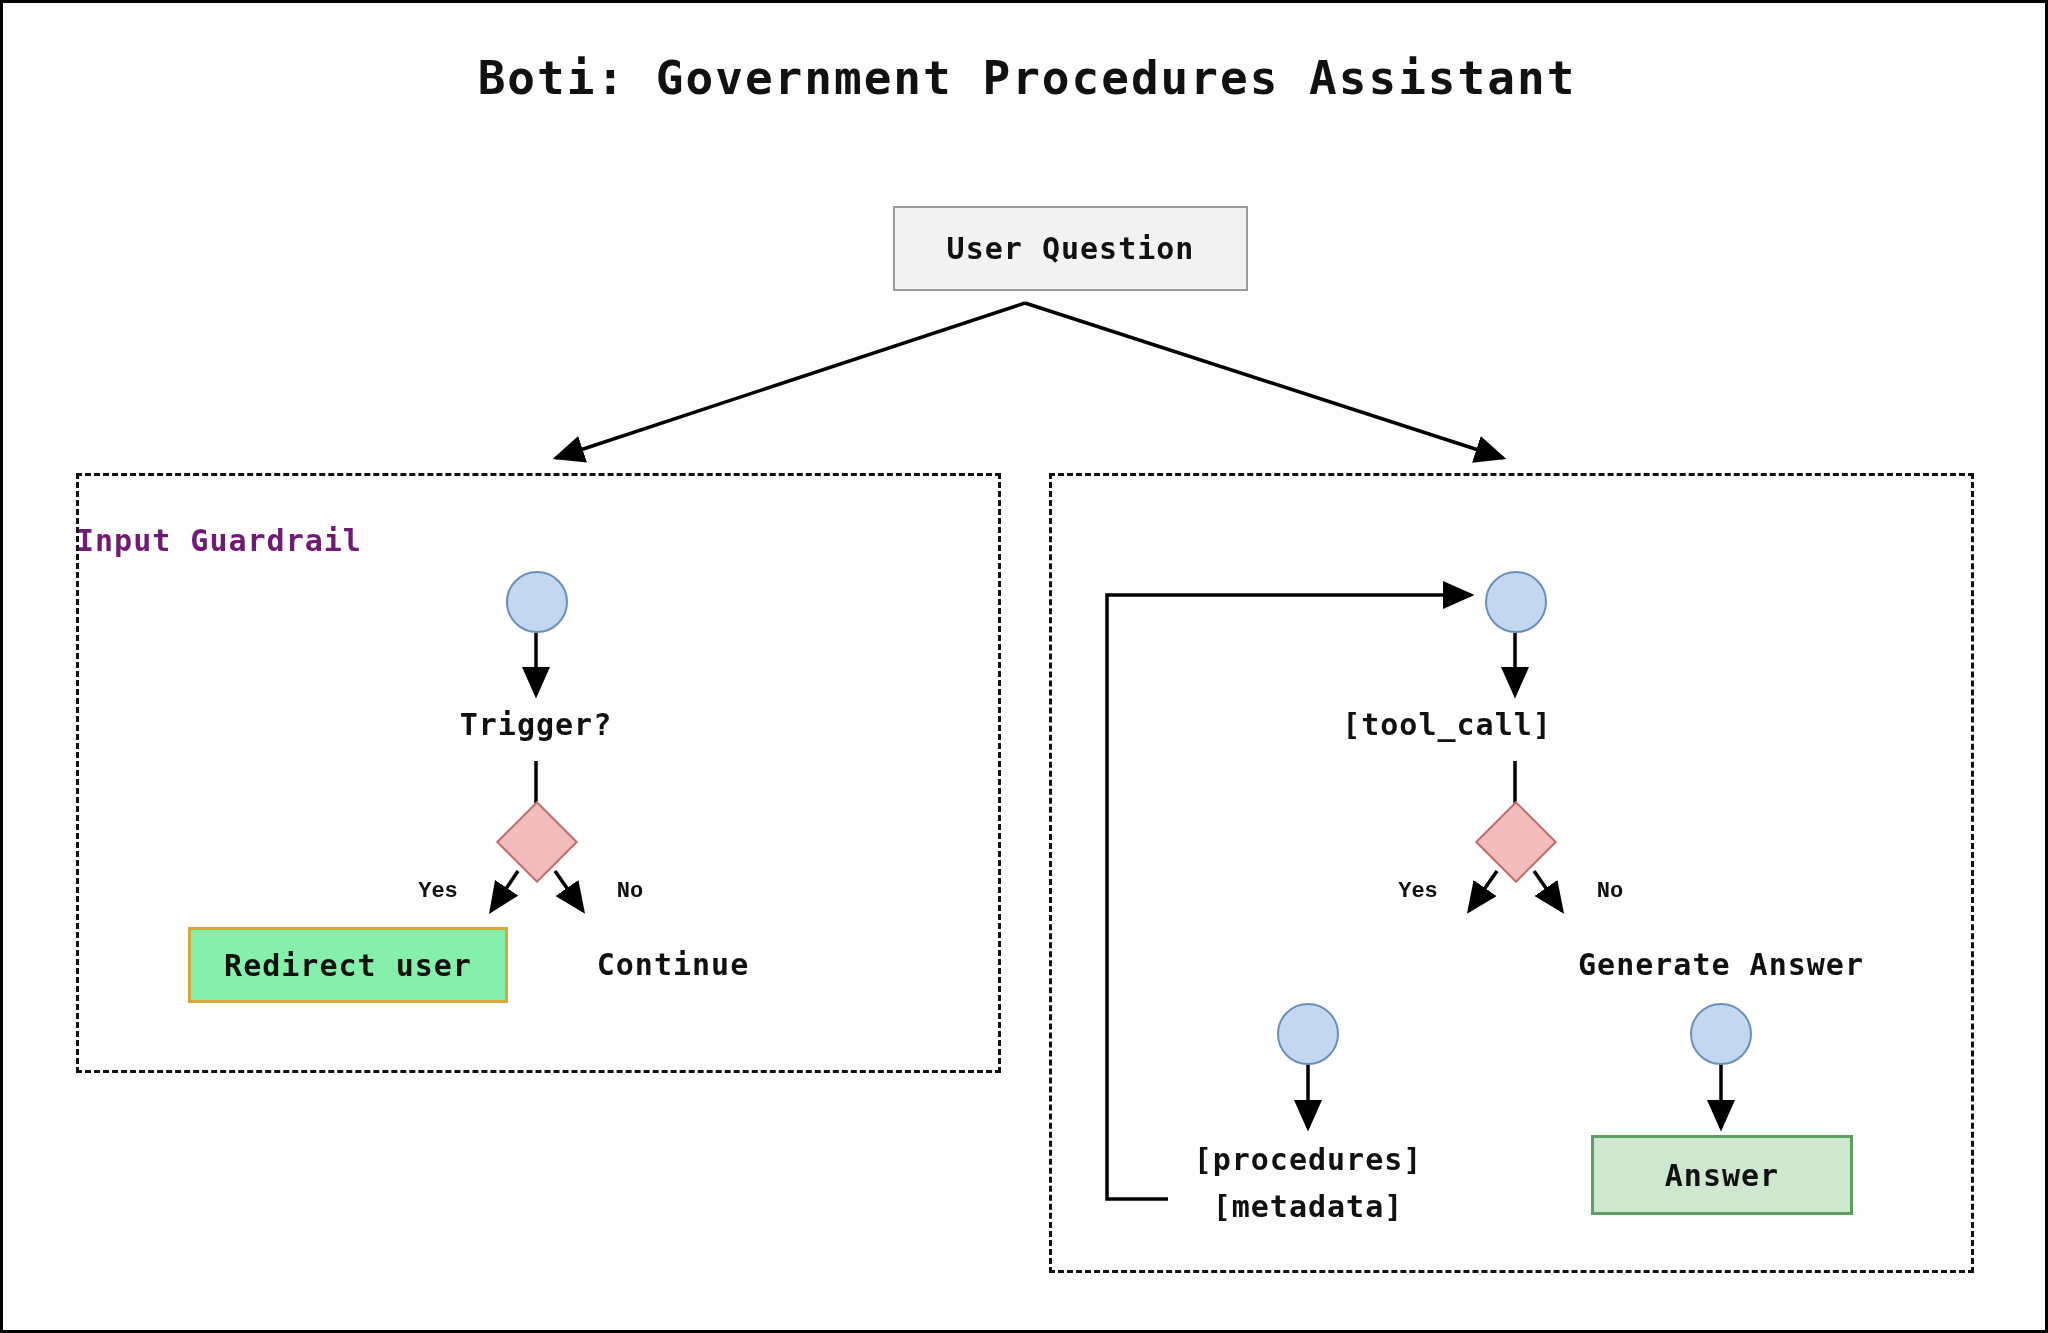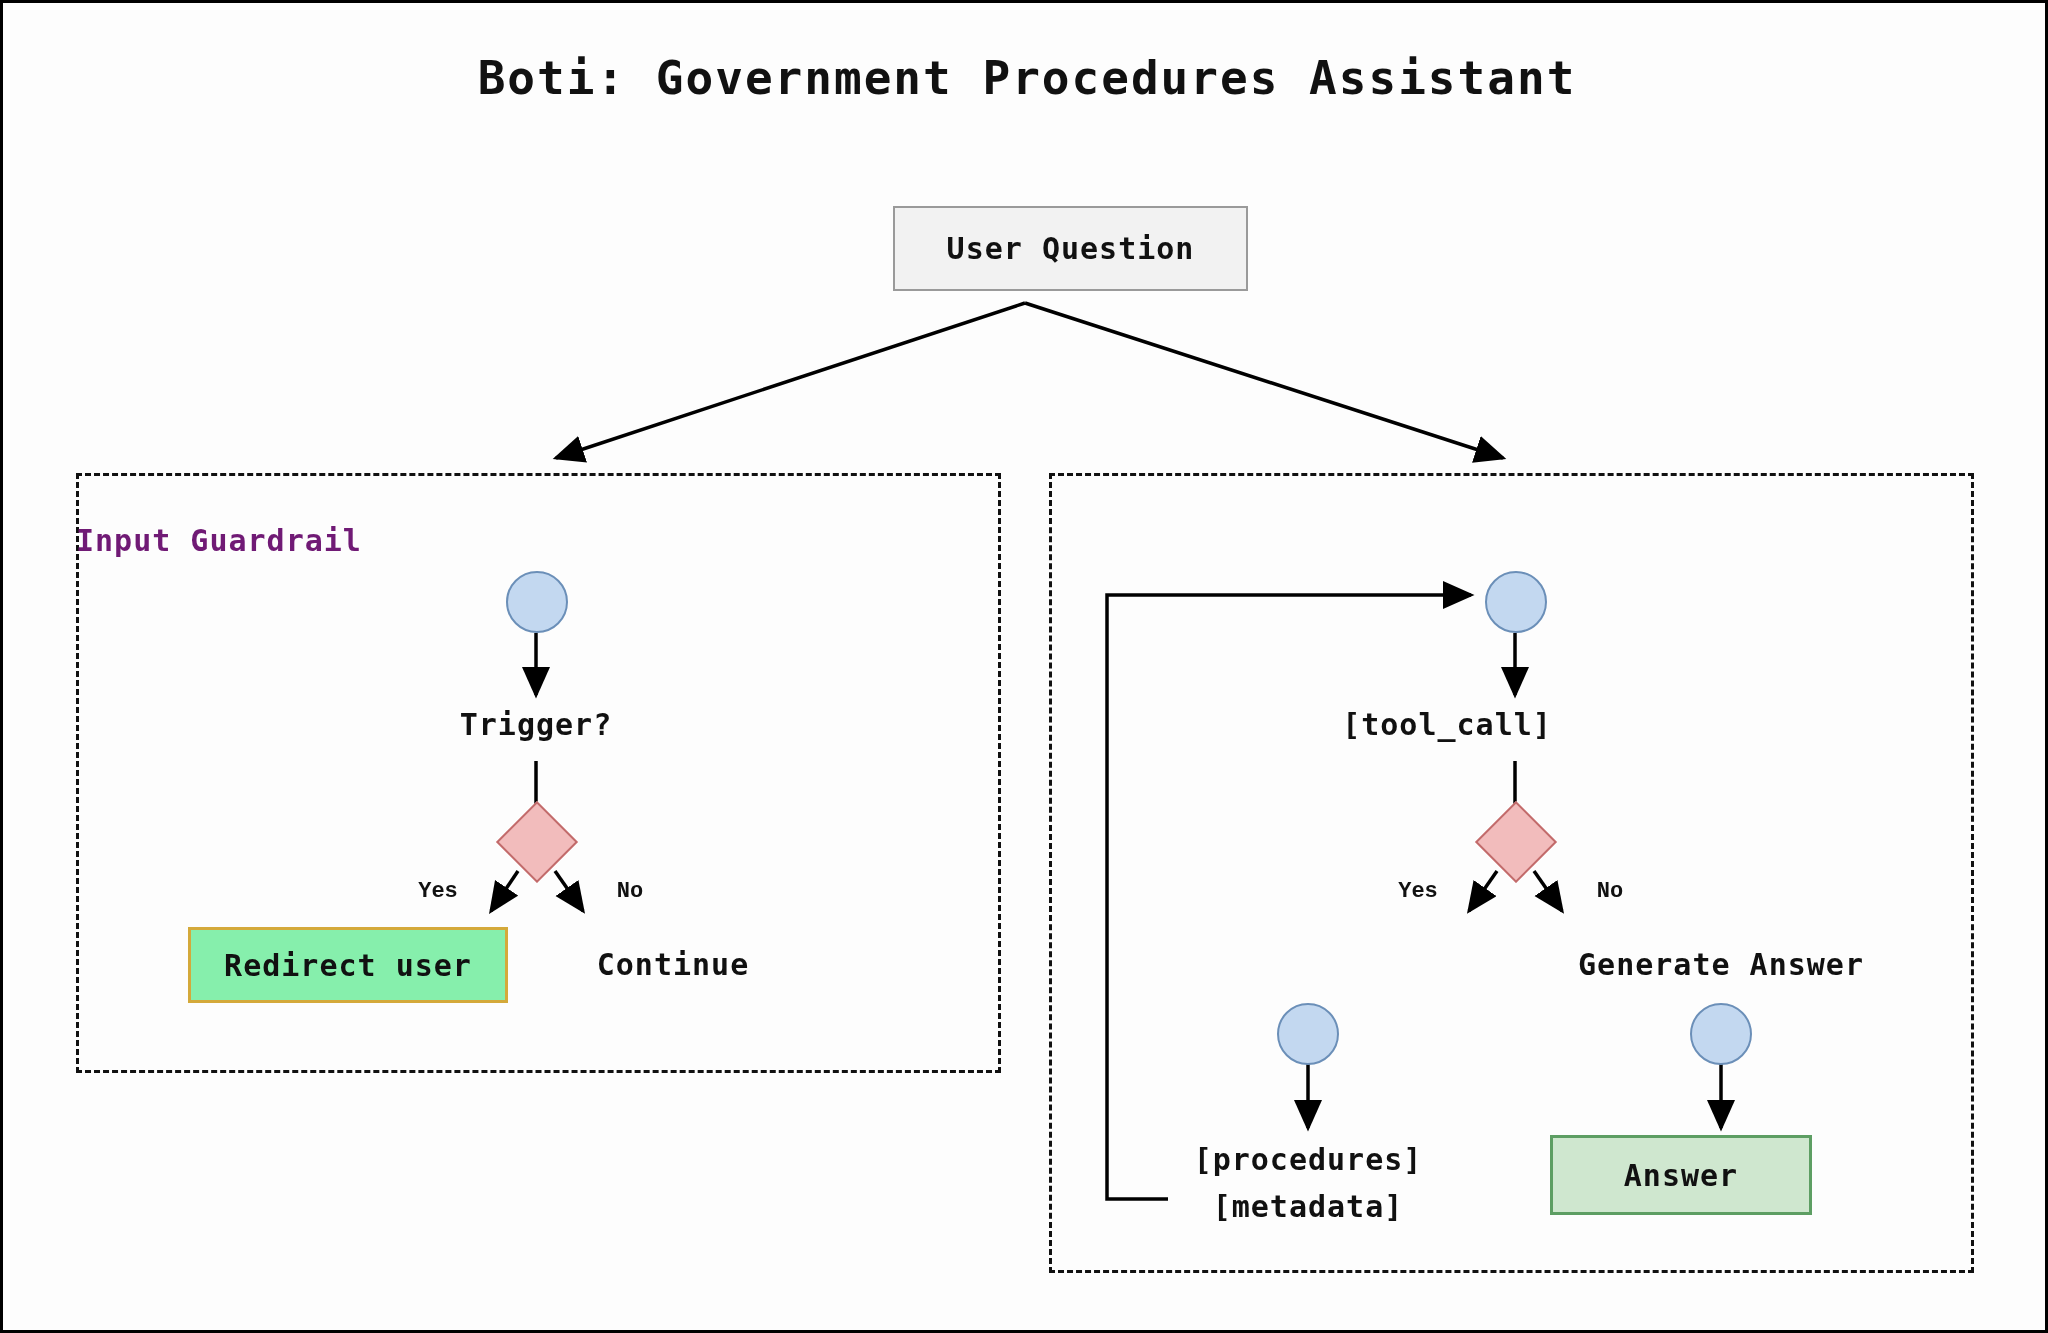--- a/index.html
+++ b/index.html
@@ -185,17 +185,17 @@
   <div class="small-label" style="left:1562px; top:876px; width:90px;">No</div>
 
   <div class="plain-label" style="left:1538px; top:944px; width:360px;">Generate Answer</div>
 
   <div class="circle" style="left:1274px; top:1000px; width:62px; height:62px;"></div>
   <div class="circle" style="left:1687px; top:1000px; width:62px; height:62px;"></div>
 
   <div class="plain-label" style="left:1125px; top:1139px; width:360px;">[procedures]</div>
   <div class="plain-label" style="left:1125px; top:1186px; width:360px;">[metadata]</div>
 
-  <div class="node-box box-green" style="left:1547px; top:1132px; width:262px; height:80px;">
+  <div class="node-box box-green" style="left:1588px; top:1132px; width:262px; height:80px;">
     <span>Answer</span>
   </div>
 
 </div>
 
 </body></html>

